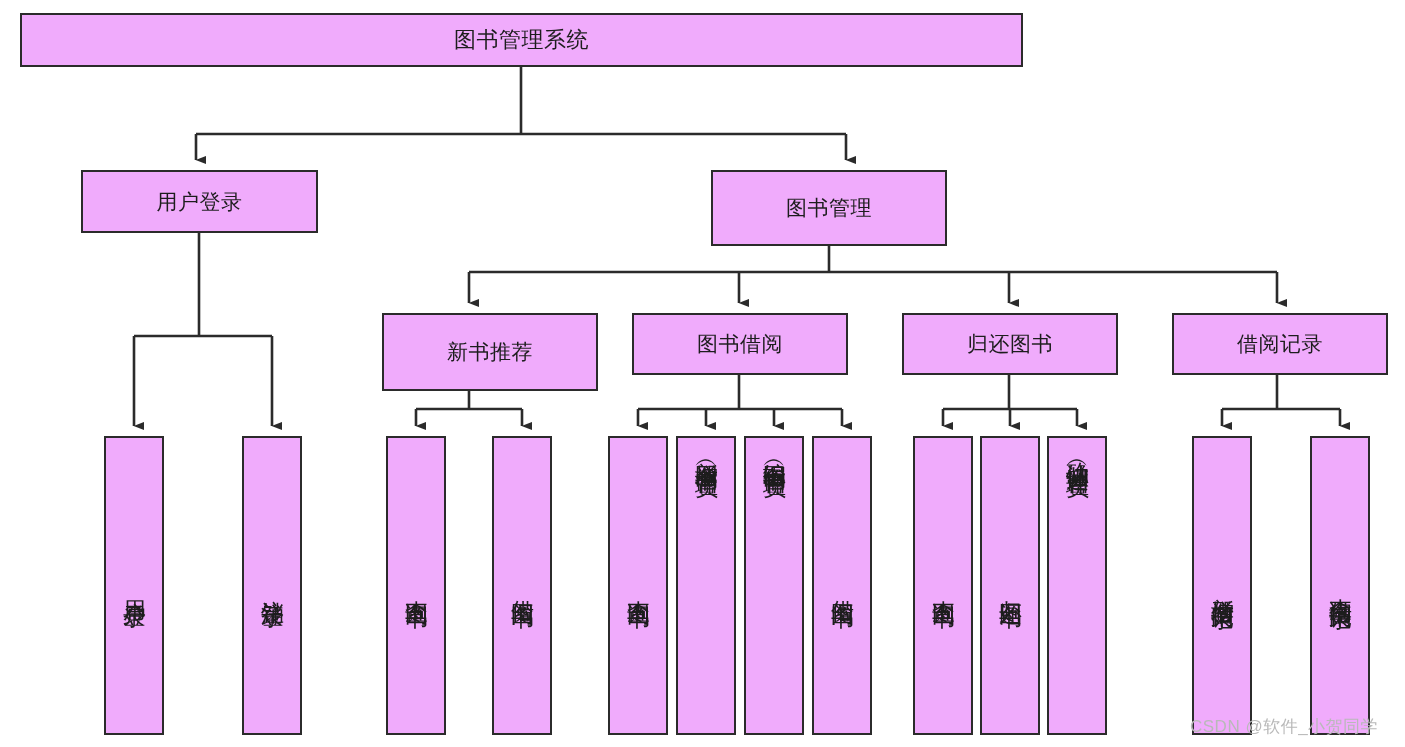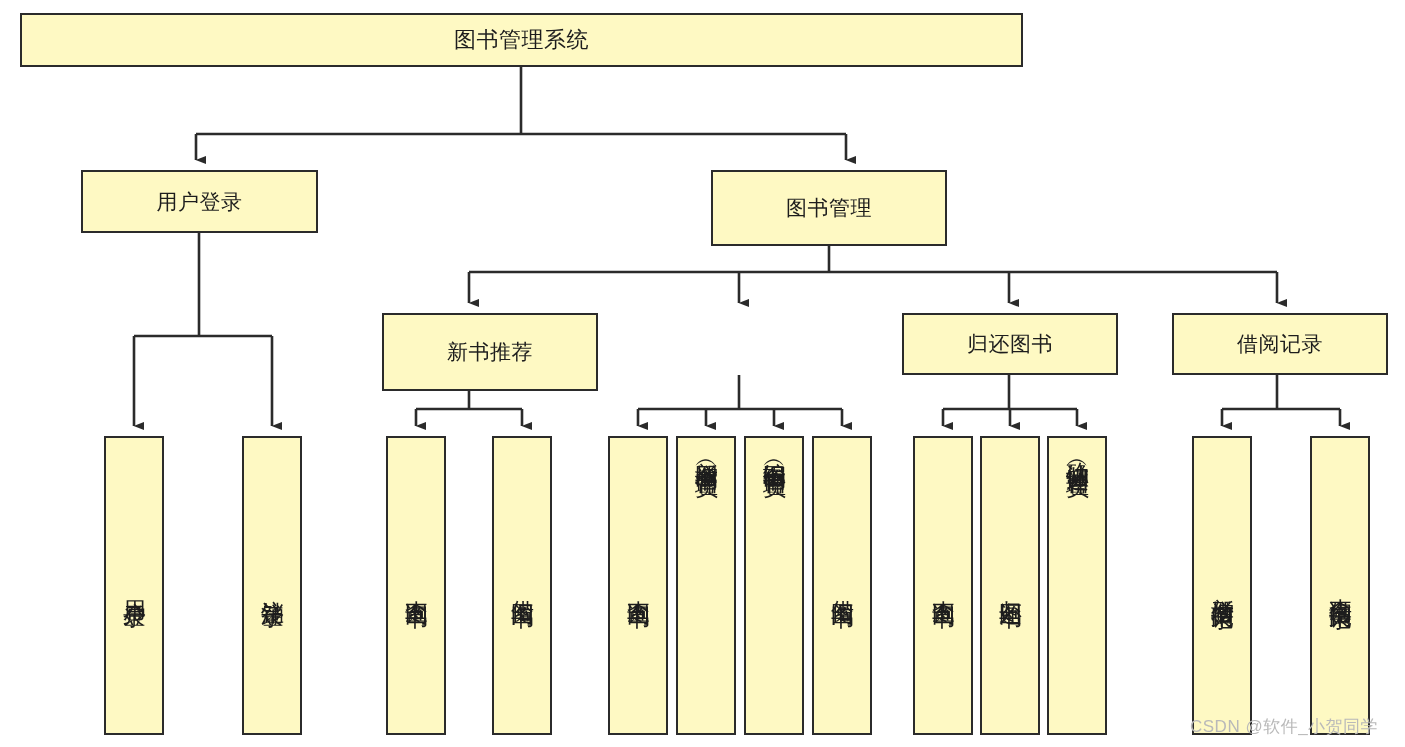--- a/index.html
+++ b/index.html
@@ -21,21 +21,21 @@
     position: absolute;
     left: 0;
     top: 0;
     width: 1405px;
     height: 747px;
   }
   .node {
     position: absolute;
     box-sizing: border-box;
     border: 2.5px solid #2b2b2b;
-    background: #fef9c3;
+    background: #f0abfc;
     display: flex;
     align-items: center;
     justify-content: center;
     color: #1d1d1d;
     z-index: 3;
   }
   .node .label {
     display: block;
     text-align: center;
   }
@@ -138,20 +138,23 @@
   <div class="node h" style="left:81px; top:170px; width:237px; height:63px;">
     <span class="label">用户登录</span>
   </div>
   <div class="node h" style="left:711px; top:170px; width:236px; height:76px;">
     <span class="label">图书管理</span>
   </div>
 
   <div class="node h" style="left:382px; top:313px; width:216px; height:78px;">
     <span class="label">新书推荐</span>
   </div>
+  <div class="node h" style="left:632px; top:313px; width:216px; height:62px;">
+    <span class="label">图书借阅</span>
+  </div>
   <div class="node h" style="left:902px; top:313px; width:216px; height:62px;">
     <span class="label">归还图书</span>
   </div>
   <div class="node h" style="left:1172px; top:313px; width:216px; height:62px;">
     <span class="label">借阅记录</span>
   </div>
 
   <div class="node v mid" style="left:104px; top:436px; width:60px; height:299px;">
     <span class="label">用户登录</span>
   </div>

